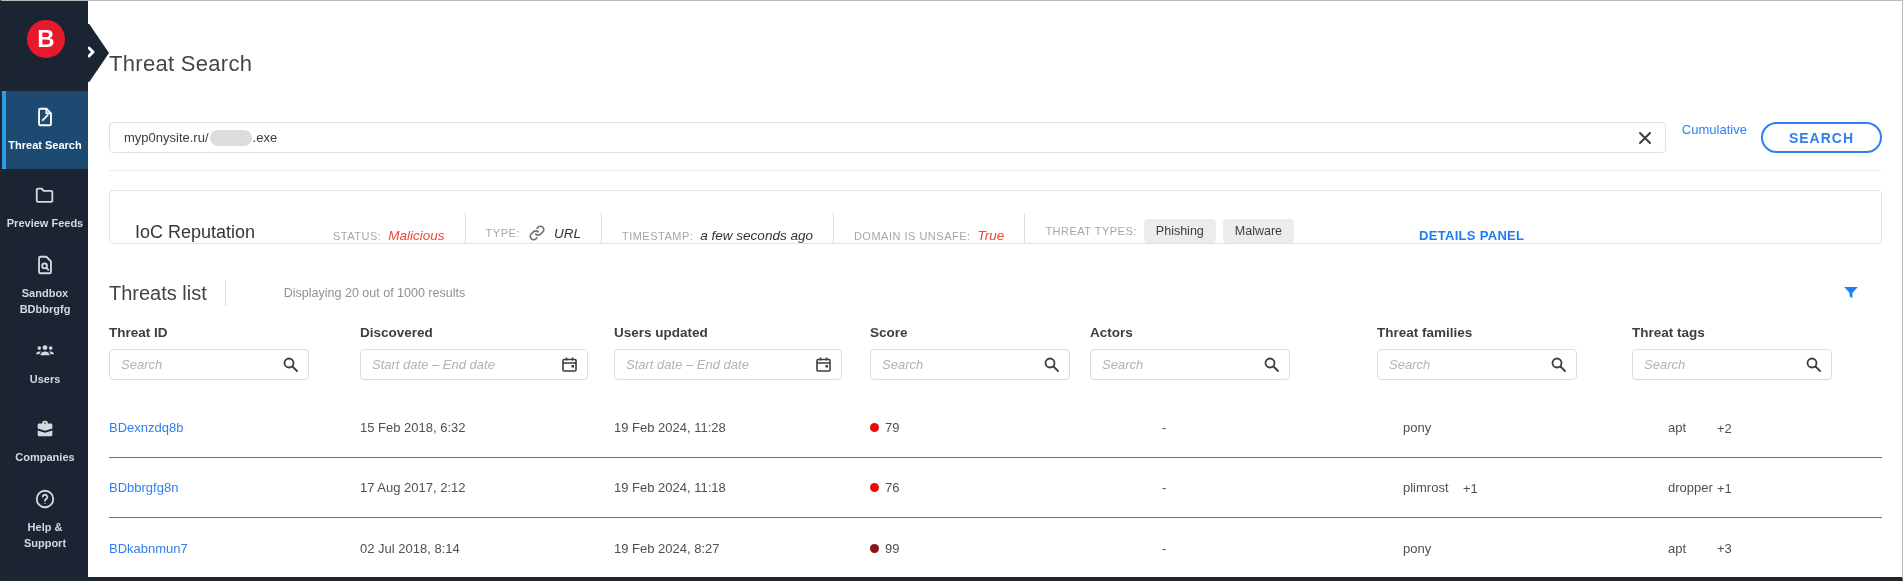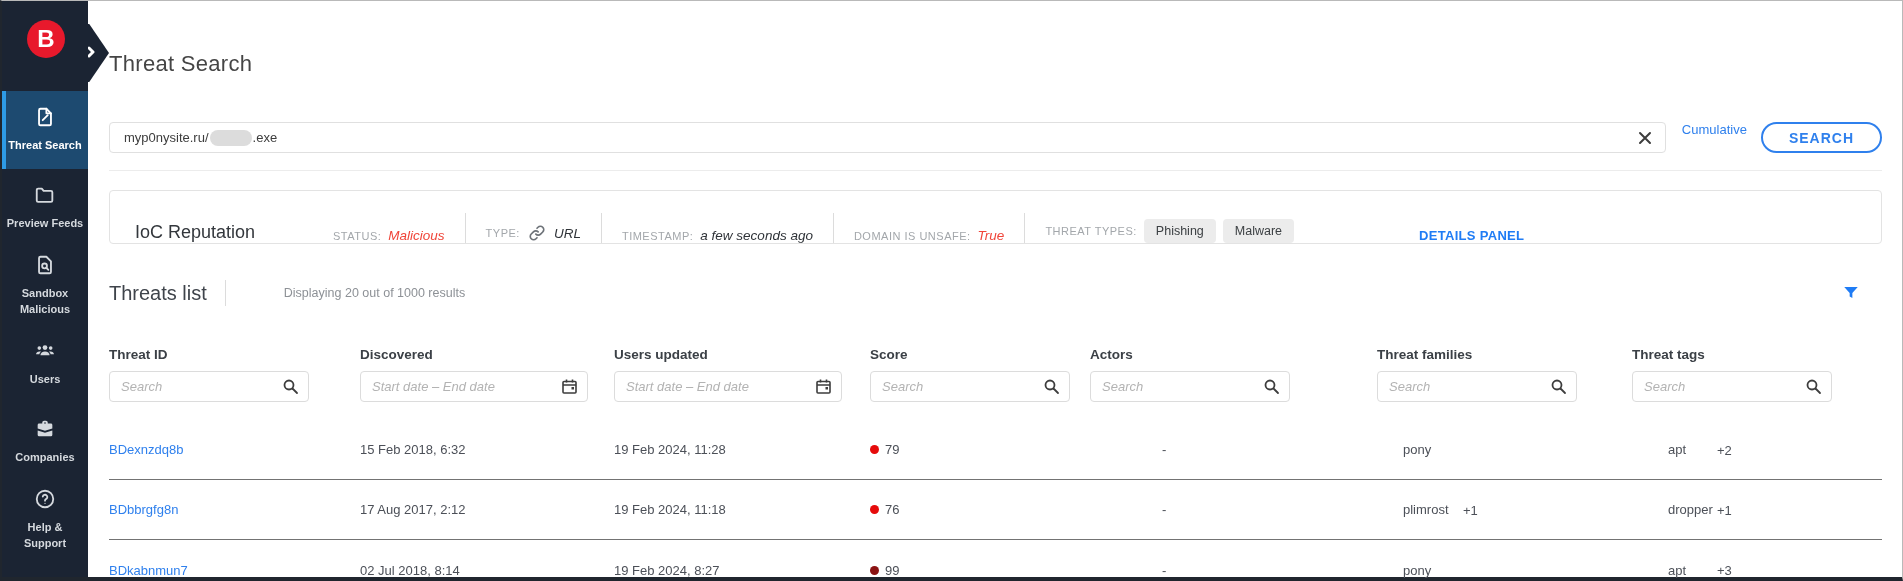--- a/index.html
+++ b/index.html
@@ -61,21 +61,21 @@
 
   
   .threats-header { margin-top:36px; display:flex; align-items:center; }
   .threats-title { font-size:20px; color:#3f444b; font-weight:500; }
   .threats-vsep { width:1px; height:26px; background:#dcdcdc; margin:0 18px; }
   .threats-subtitle { font-size:12.5px; color:#8d9196;padding-left:40px; }
   .filter-funnel { margin-left:auto; margin-right:22px; cursor:pointer; }
   .filter-funnel svg { width:18px; height:18px; display:block; }
 
   .tgrid { display:grid; grid-template-columns:251px 254px 256px 220px 287px 255px 1fr; }
-  .thead { margin-top:41px; }
+  .thead { margin-top:19px; }
   .th { font-size:13.5px; font-weight:bold; color:#3b4046; }
   .filters { margin-top:9px; }
   .finput-wrap { position:relative; width:200px; }
   .finput-wrap.date { width:228px; }
   .finput-wrap input { width:100%; height:31px; border:1px solid #dcdcdc; border-radius:4px;
                        padding:0 34px 0 11px; font-size:13px; color:#3d3d3d;
                        font-family:"Liberation Sans", sans-serif; font-style:italic; }
   .finput-wrap input::placeholder { color:#b3b3b3; font-style:italic; }
   .finput-icon { position:absolute; right:10px; top:7px; width:17px; height:17px; pointer-events:none; }
   .finput-icon svg { width:17px; height:17px; stroke:#3d3d3d; fill:none; }
@@ -125,21 +125,21 @@
     </div>
 
     <div class="nav-item">
       <span>
         <svg viewBox="0 0 24 24" fill="none" stroke="currentColor" stroke-width="2" stroke-linejoin="round" stroke-linecap="round">
           <path d="M13.5 3H7a1.5 1.5 0 0 0-1.5 1.5v15A1.5 1.5 0 0 0 7 21h10a1.5 1.5 0 0 0 1.5-1.5V8z"></path>
           <circle cx="11.5" cy="13" r="2.6"></circle>
           <path d="M13.4 15l2.3 2.3"></path>
         </svg>
       </span>
-      <span class="nav-label">Sandbox Malicious</span>
+      <span class="nav-label">Sandbox BDbbrgfg</span>
     </div>
 
     <div class="nav-item">
       <span>
         <svg viewBox="0 0 24 24" fill="currentColor">
           <circle cx="12" cy="8.2" r="2.6"></circle>
           <path d="M7 16.5c0-2.4 2.2-4 5-4s5 1.6 5 4z"></path>
           <circle cx="5.8" cy="8.8" r="2"></circle>
           <path d="M2.2 15.6c0-1.9 1.7-3.1 3.8-3.1.6 0 1.2.1 1.7.3-1.1.8-1.8 1.8-1.8 2.8z"></path>
           <circle cx="18.2" cy="8.8" r="2"></circle>

